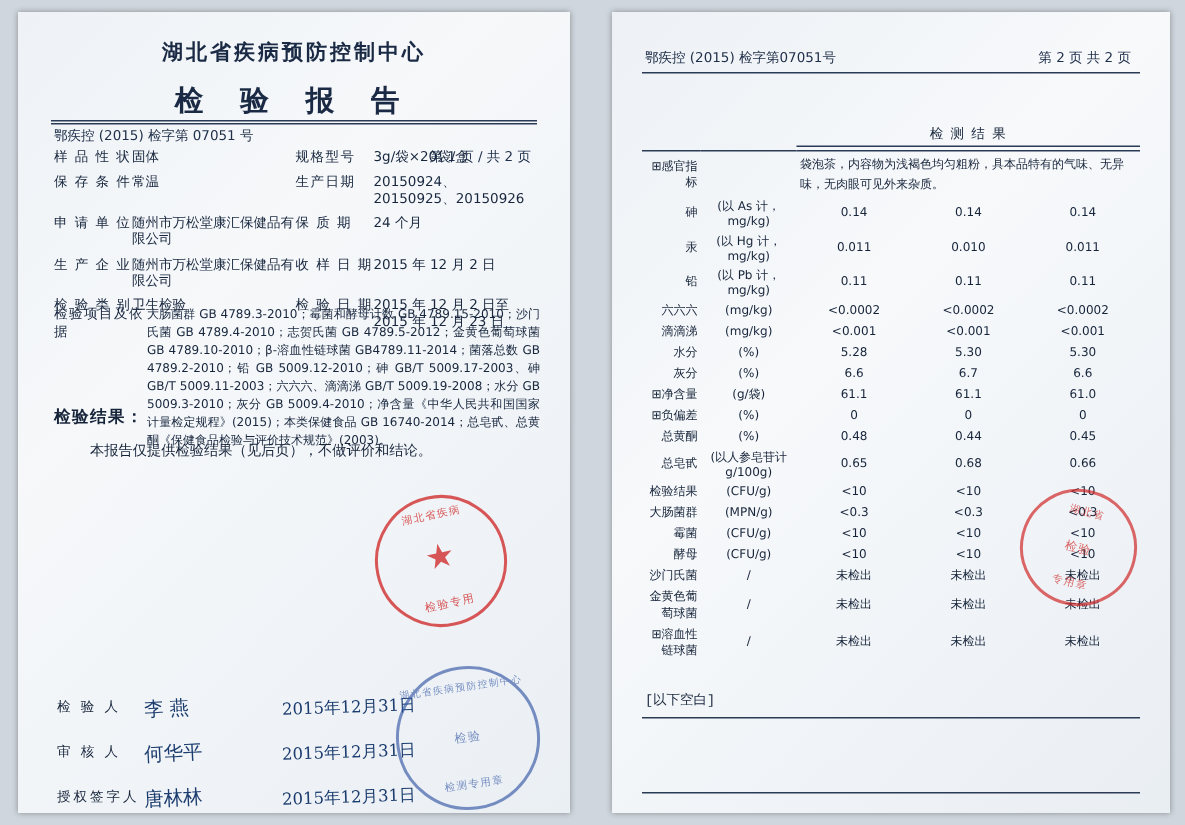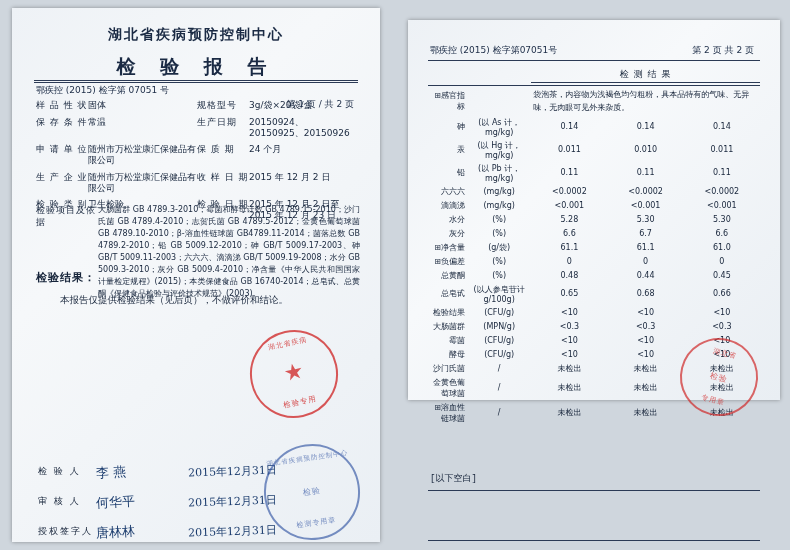--- a/index.html
+++ b/index.html
@@ -10,21 +10,21 @@
     overflow:hidden;
   }
   .sheet{
     position:absolute;
     background:#f2f5f8;
     box-shadow:0 0 4px rgba(0,0,0,.35);
   }
   
   #page1{left:12px;top:8px;width:368px;height:534px;
     background:linear-gradient(135deg,#eef2f6 0%,#f6f8fa 35%,#eaeff4 100%);}
-  #page2{left:408px;top:20px;width:372px;height:380px;
+  #page2{left:408px;top:8px;width:372px;height:534px;
     background:linear-gradient(135deg,#edf1f5 0%,#f7f9fb 40%,#e9eef3 100%);}
 
   .inner{position:absolute;left:0;top:0;right:0;bottom:0;}
 
   .ctr-title{
     text-align:center;font-family:"DejaVu Serif",serif;
     font-weight:bold;color:#1a2a44;
   }
   #p1-org{font-size:14px;letter-spacing:2px;margin-top:18px;}
   #p1-title{font-size:19px;letter-spacing:9px;margin-top:10px;}
@@ -79,21 +79,21 @@
   .stamp-blue .t1{position:absolute;top:8px;left:0;right:0;text-align:center;font-size:6.5px;letter-spacing:1px;}
   .stamp-blue .t2{position:absolute;top:40px;left:0;right:0;text-align:center;font-size:8px;letter-spacing:1px;}
   .stamp-blue .t3{position:absolute;bottom:10px;left:0;right:0;text-align:center;font-size:7px;letter-spacing:1px;}
 
   
   .p2-no{position:absolute;left:22px;top:24px;font-size:9px;color:#20304a;}
   .p2-pg{position:absolute;right:26px;top:24px;font-size:9px;color:#20304a;}
   #p2-rule{position:absolute;left:20px;right:20px;top:40px;height:1px;background:#2b3a55;}
 
   .p2-tblwrap{position:absolute;left:20px;right:20px;top:46px;}
-  table.rep{width:100%;border-collapse:collapse;font-size:8px;color:#16243a;}
+  table.rep{width:100%;border-collapse:collapse;font-size:8px;color:#16243a;margin-top:27px;}
   table.rep td,table.rep th{padding:1.5px 2px;vertical-align:middle;}
   .grp-head{text-align:center;font-size:9px;font-weight:normal;letter-spacing:1px;}
   .colh{font-size:9px;letter-spacing:1px;}
   .cen{text-align:center;}
   .lft{text-align:right;}
   .brdb{border-bottom:1px solid #2b3a55;}
   .note{font-size:8px;line-height:13px;color:#16243a;}
   .p2-end{position:absolute;left:22px;top:452px;font-size:9px;color:#16243a;font-family:Liberation Mono, monospace;}
   #p2-bot1{position:absolute;left:20px;right:20px;top:470px;height:1px;background:#2b3a55;}
   #p2-bot2{position:absolute;left:20px;right:20px;top:520px;height:1px;background:#2b3a55;}

